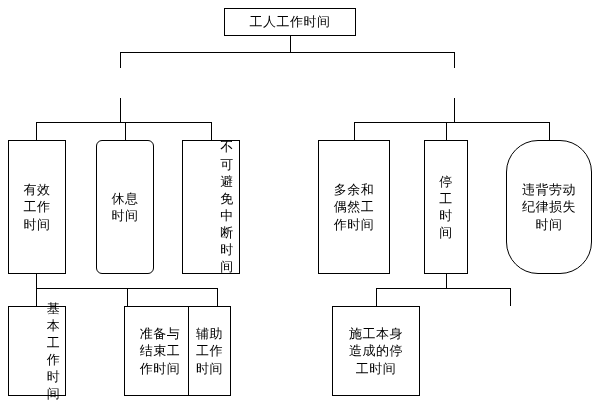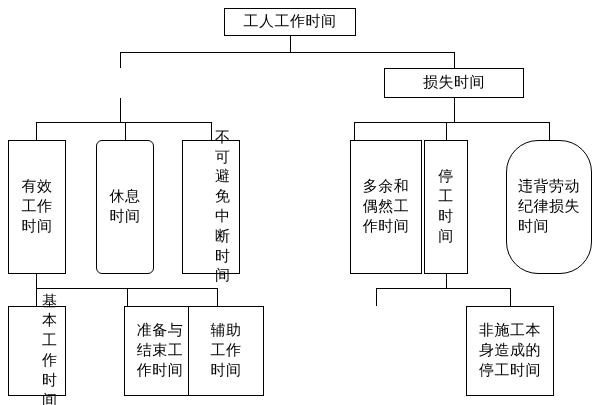--- a/index.html
+++ b/index.html
@@ -17,86 +17,85 @@
   }
   .node {
     position: absolute;
     box-sizing: border-box;
     border: 1px solid #000000;
     background: #ffffff;
     color: #000000;
     display: flex;
     align-items: center;
     justify-content: center;
-    text-align: left;
+    text-align: center;
     line-height: 1.32;
-    font-size: 15px;
+    font-size: 13px;
     letter-spacing: 0.5px;
     white-space: pre-line;
     z-index: 2;
   }
   .line {
     position: absolute;
     background: #000000;
     z-index: 1;
   }
   .hline { height: 1px; }
   .vline { width: 1px; }
 </style>
 </head>
 <body>
 
 <div id="canvas">
 
   <div class="node" style="left:224px; top:8px; width:132px; height:28px;">工人工作时间</div>
 
 
-  <div class="node" style="left:384px; top:68px; width:140px; height:30px;">损失时间</div>
 
   <div class="node" style="left:8px; top:140px; width:58px; height:134px;">有效
 工作
 时间</div>
 
   <div class="node" style="left:96px; top:140px; width:58px; height:134px;border-radius:6px;">休息
 时间</div>
 
   <div class="node" style="left:182px; top:140px; width:58px; height:134px;padding-left:32px;">不可
 避免
 中断
 时间</div>
 
-  <div class="node" style="left:318px; top:140px; width:72px; height:134px;margin-left:32px;">多余和
+  <div class="node" style="left:318px; top:140px; width:72px; height:134px;">多余和
 偶然工
 作时间</div>
 
   <div class="node" style="left:424px; top:140px; width:44px; height:134px;">停
 工
 时
 间</div>
 
   <div class="node" style="left:506px; top:140px; width:86px; height:134px;border-radius:32px;">违背劳动
 纪律损失
 时间</div>
 
   <div class="node" style="left:8px; top:306px; width:58px; height:90px;padding-left:33px;">基本
 工作
 时间</div>
 
   <div class="node" style="left:92px; top:306px; width:72px; height:90px;margin-left:32px;">准备与
 结束工
 作时间</div>
 
-  <div class="node" style="left:188px; top:306px; width:76px; height:90px;font-family:Liberation Serif, serif;">辅助
+  <div class="node" style="left:188px; top:306px; width:43px; height:90px;font-family:Liberation Serif, serif;">辅助
 工作
 时间</div>
 
+  <div class="node" style="left:332px; top:306px; width:88px; height:90px;">施工本身
+造成的停
+工时间</div>
 
-  <div class="node" style="left:466px; top:306px; width:88px; height:90px;">非施工本
-身造成的
-停工时间</div>
 
   <div class="line vline" style="left:290px; top:36px; height:16px;"></div>
   <div class="line hline" style="left:120px; top:52px; width:334px;"></div>
   <div class="line vline" style="left:120px; top:52px; height:16px;"></div>
   <div class="line vline" style="left:454px; top:52px; height:16px;"></div>
 
   <div class="line vline" style="left:120px; top:98px; height:24px;"></div>
   <div class="line hline" style="left:36px; top:122px; width:175px;"></div>
   <div class="line vline" style="left:36px; top:122px; height:18px;"></div>
   <div class="line vline" style="left:125px; top:122px; height:18px;"></div>

